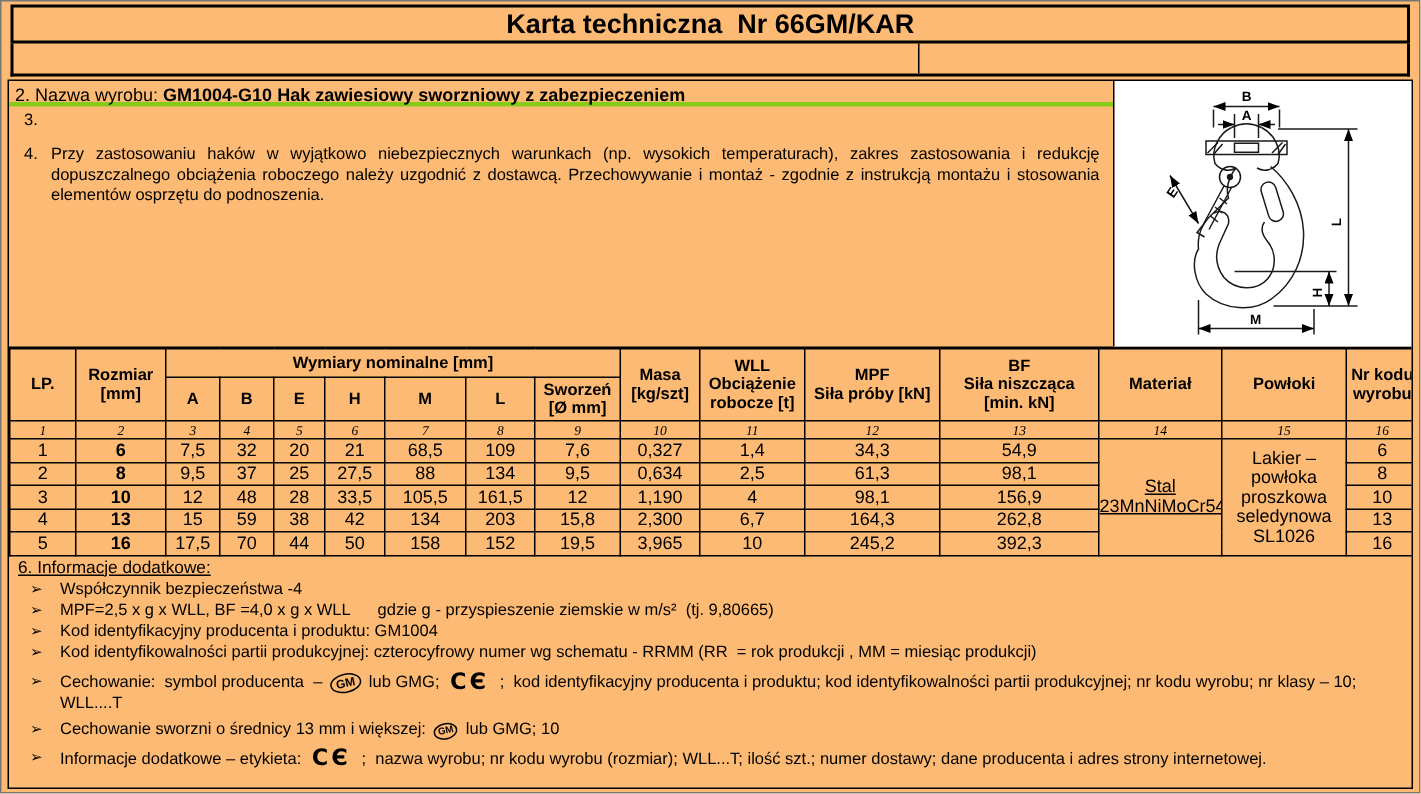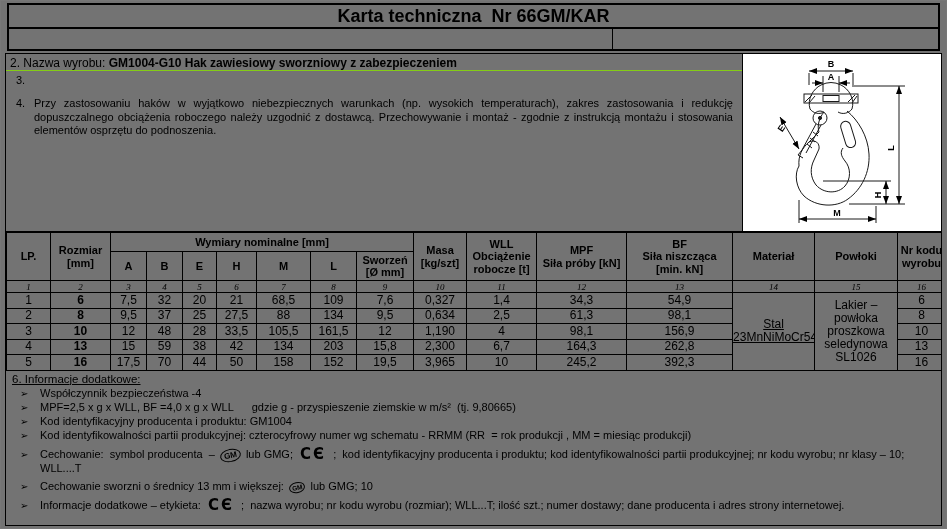--- a/index.html
+++ b/index.html
@@ -1,31 +1,31 @@
 <!DOCTYPE html>
 <html><head>
 <meta charset="utf-8">
 <style>
   html,body{margin:0;padding:0;background:#e8e8e8;}
   body{font-family:"Liberation Sans",sans-serif;color:#000;}
-  .page{position:relative;width:947px;height:529px;background:#737373;border:1px solid #777;
+  .page{position:relative;width:947px;height:529px;background:#fdba74;border:1px solid #777;
         box-sizing:border-box;padding:2px 6px 0 6px;}
   
   .title-box{border:2px solid #000;height:26px;box-sizing:border-box;text-align:center;
              font-size:18px;font-weight:bold;line-height:23px;white-space:pre-wrap;}
   .subrow{display:flex;border:2px solid #000;border-top:none;height:22px;box-sizing:border-box;}
   .subrow .cell-l{width:603px;border-right:1px solid #000;}
   .subrow .cell-r{flex:1;}
   
   .main{border:1px solid #000;margin:2px -2px 0 -2px;height:473px;box-sizing:border-box;
         position:relative;overflow:hidden;}
   .top{position:relative;height:178px;border-bottom:1px solid #000;box-sizing:border-box;}
   .drawing{position:absolute;top:0;right:0;width:199px;height:177px;border-left:1px solid #000;
            box-sizing:border-box;background:#fff;}
-  .sec2{height:17px;line-height:16px;border-bottom:1px solid #84cc16;margin-right:116px;
+  .sec2{height:17px;line-height:16px;border-bottom:3px solid #84cc16;margin-right:116px;
         padding:1px 4px 0 4px;font-size:12px;box-sizing:border-box;white-space:nowrap;}
   .sec2 .pname{font-weight:bold;}
   .note{display:flex;margin-right:204px;padding:3px 2px 0 2px;font-size:11px;line-height:13.8px;
         text-align:justify;}
   .note .num{flex:none;width:26px;padding-left:8px;box-sizing:border-box;}
   .note .txt{flex:1;padding-right:2px;}
   .sec5{height:17px;padding:2px 0 0 6px;font-size:11.5px;box-sizing:border-box;}
   
   table{width:100%;border-collapse:collapse;table-layout:fixed;text-align:center;}
   th,td{border:1px solid #000;padding:0;overflow:hidden;}

